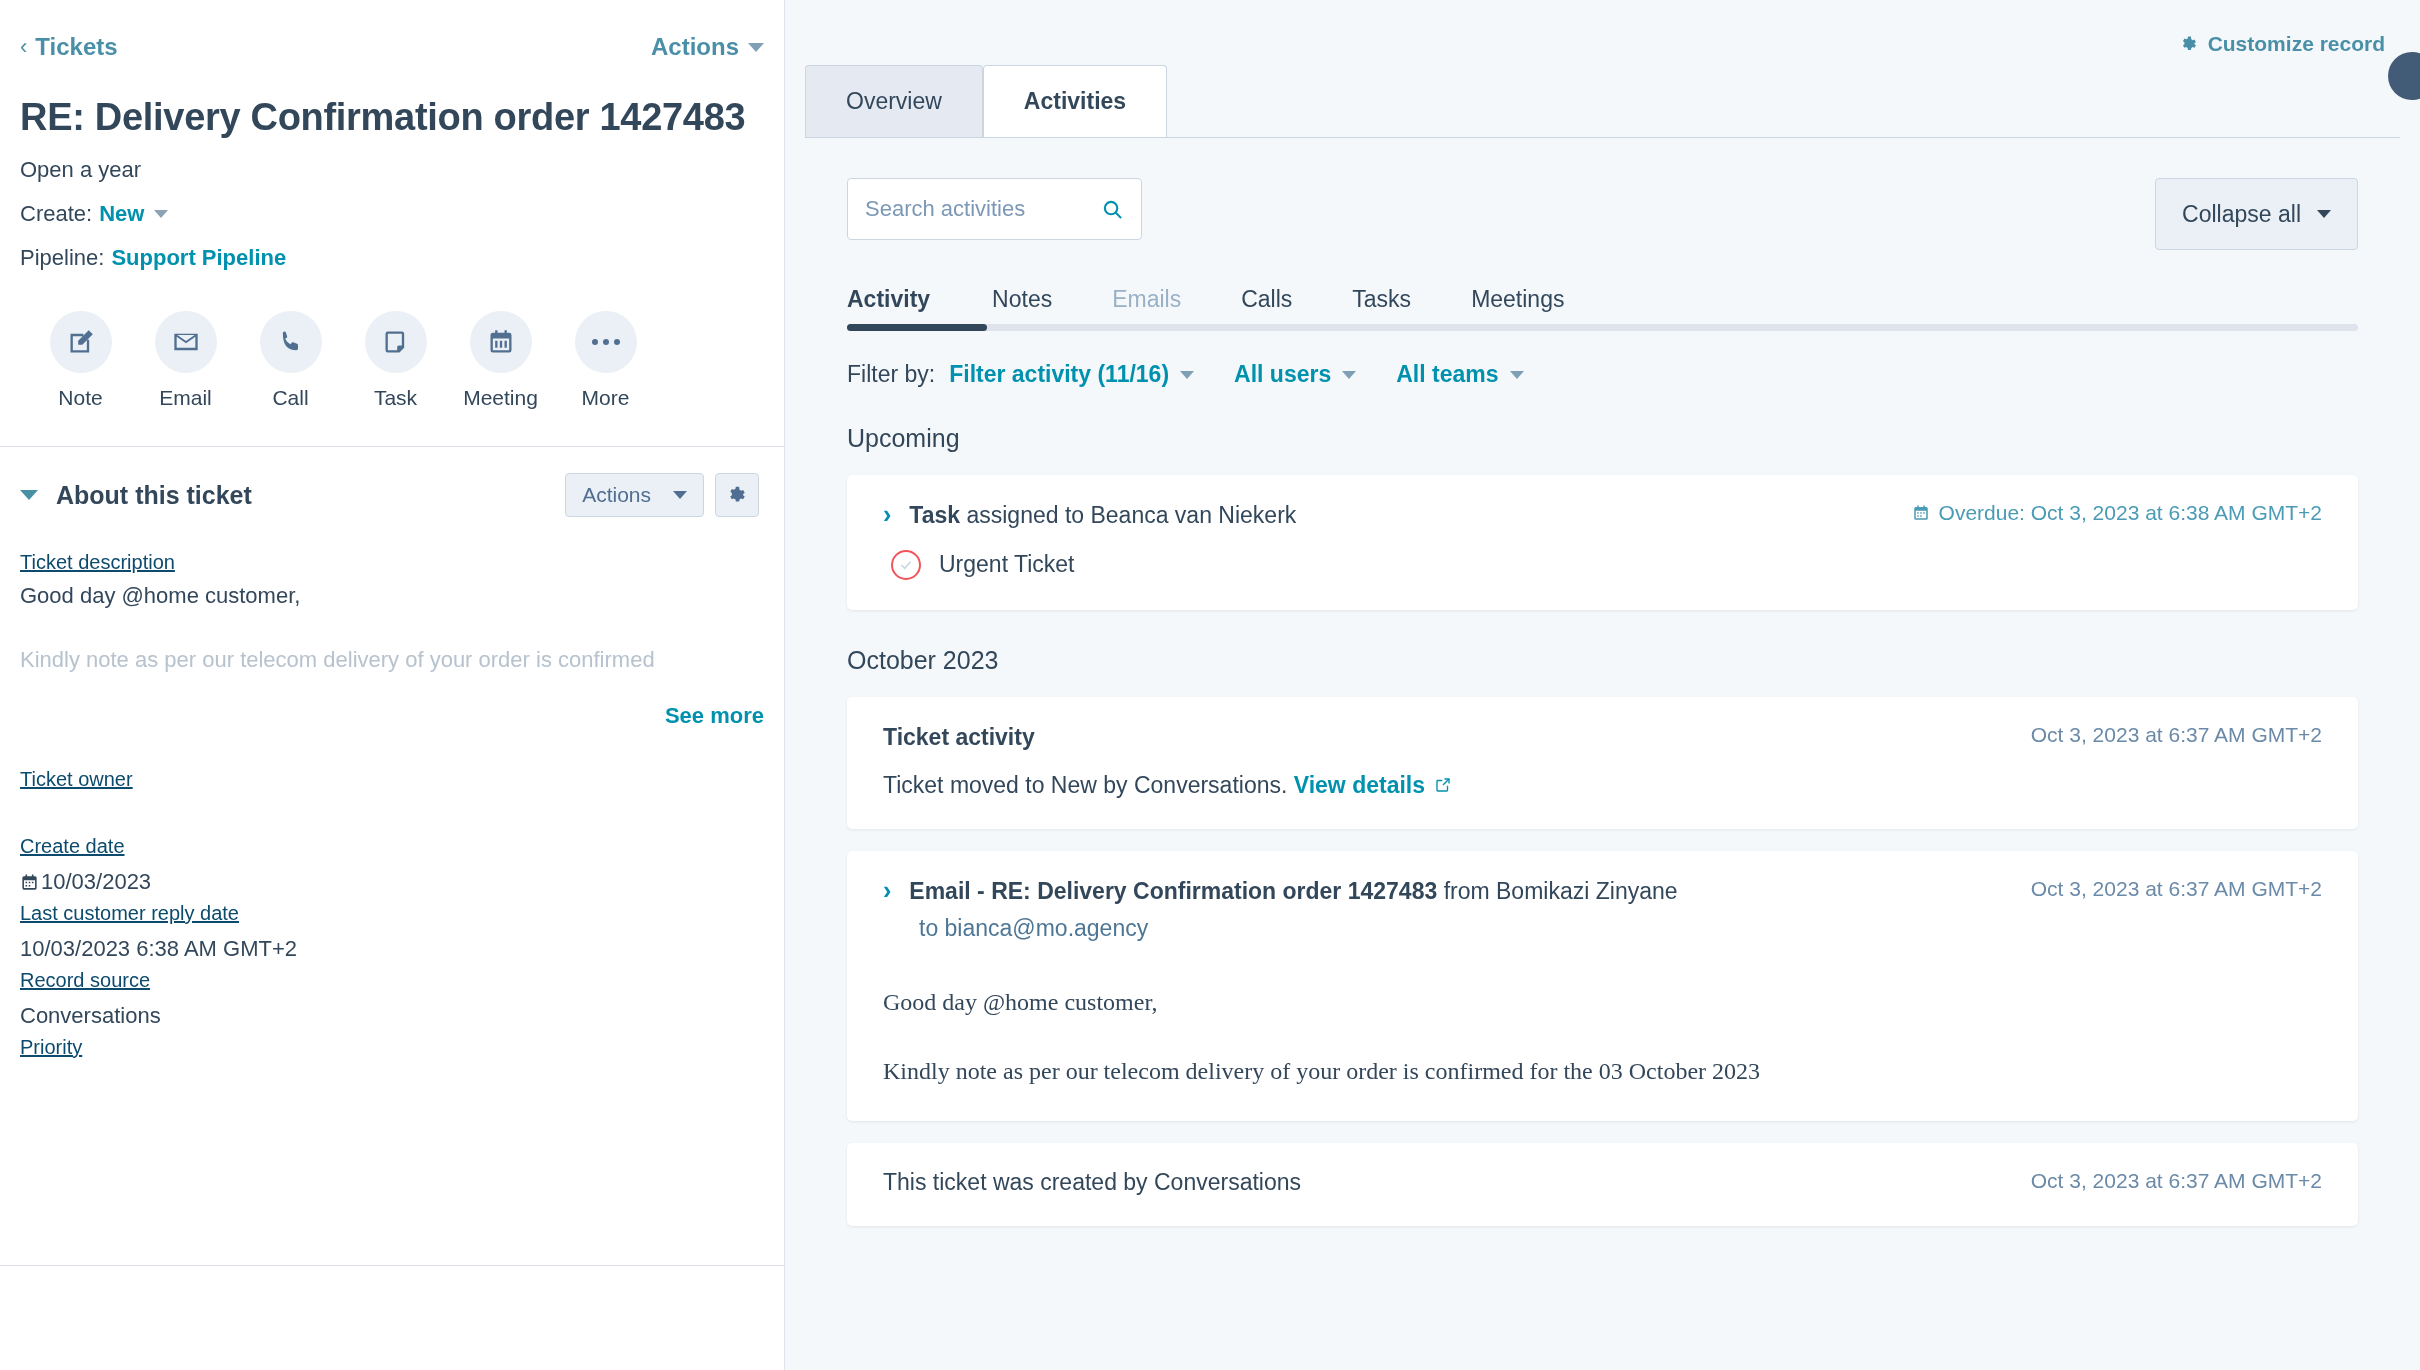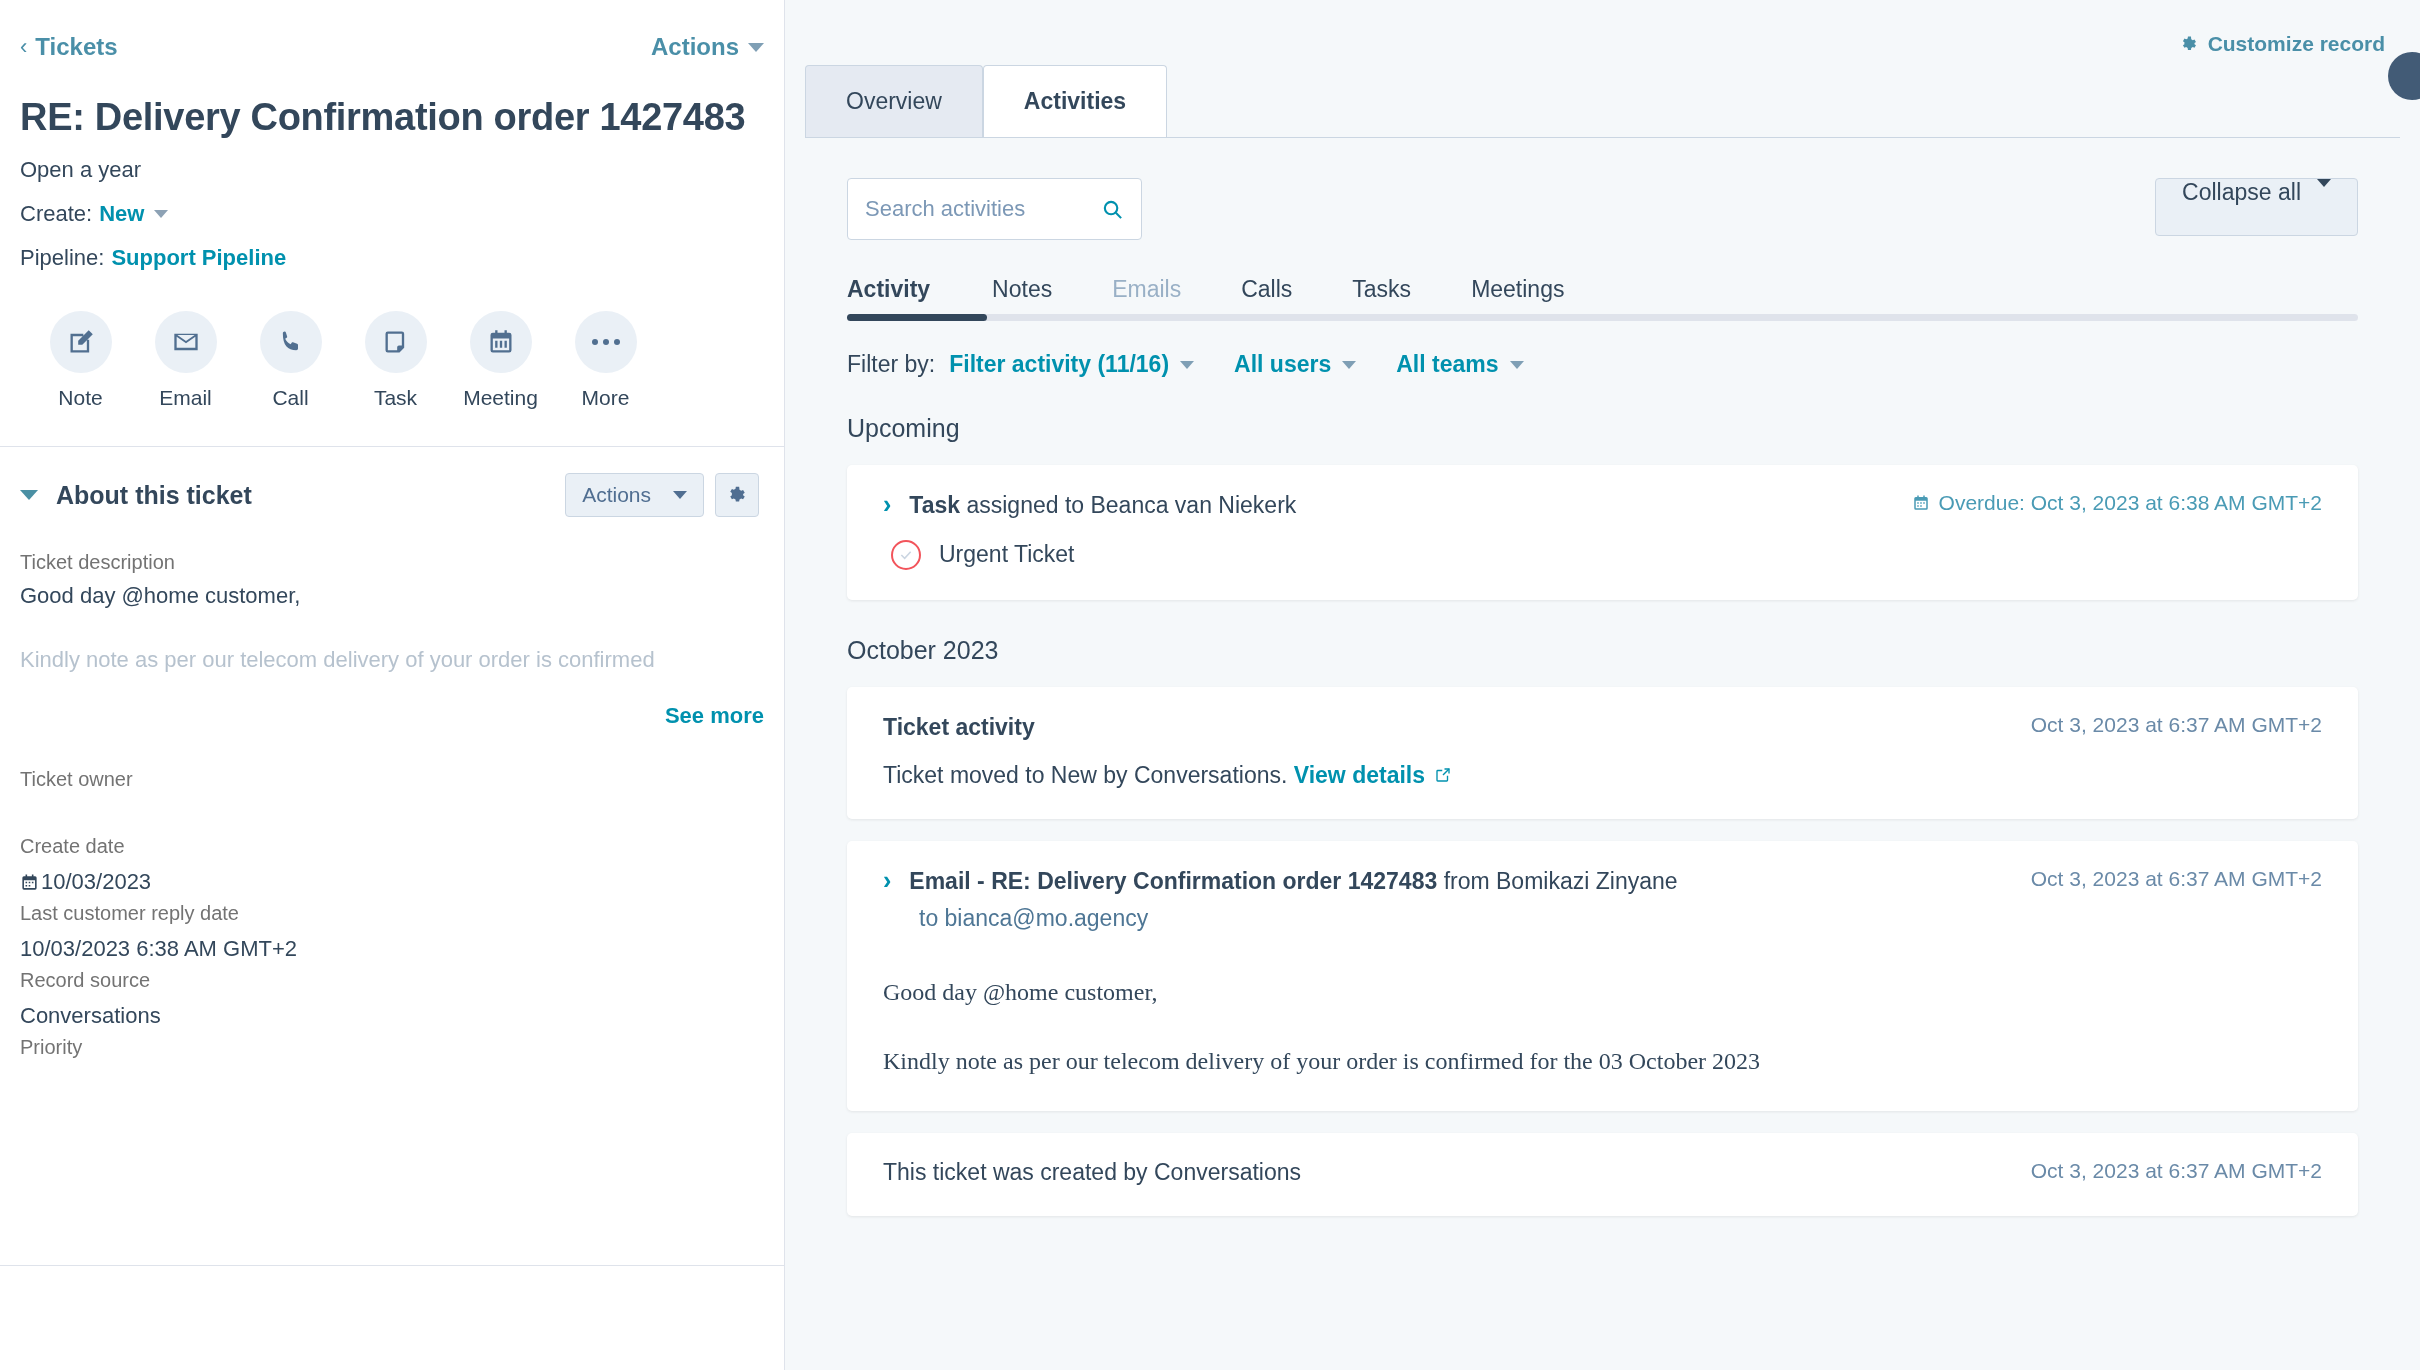--- a/index.html
+++ b/index.html
@@ -103,21 +103,21 @@
   .btn-sec .caret-dn { border-top-color: #506e91; border-left-width:7px; border-right-width:7px; border-top-width:8px;}
   .btn-icon {
     background: #eaf0f6; border: 1px solid #cbd6e2; border-radius: 4px;
     width: 44px; height: 44px; display: flex; align-items: center; justify-content: center;
     cursor: pointer;
   }
   .btn-icon svg { width: 20px; height: 20px; fill: #506e91; }
 
   .fields { padding: 34px 20px 0 20px; }
   .field { margin-bottom: 5px; }
-  .f-label { font-size: 20px; color: #737373; margin-bottom: 9px; }
+  .f-label { font-size: 20px; color: #0c4a6e; margin-bottom: 9px; text-decoration: underline; }
   .f-value { font-size: 22px; color: #33475b; min-height: 30px; display:flex; align-items:center; gap:2px;}
   .f-spacer { height: 34px; }
   .cal-ic svg { width: 19px; height: 19px; fill: #33475b; display:block; }
   .see-more { font-size: 22px; color: #0091ae; font-weight: 700; cursor: pointer; margin-top: 30px; text-align: right;}
   .desc-body { font-size: 22px; color:#33475b; }
   .desc-faded { font-size: 22px; color:#b6c2ce; margin-top: 38px; }
   .sb-divider-low { position:absolute; left:0; right:0; top:1265px; height:1px; background:#dfe3eb; }
 
   
   .main { flex: 1; position: relative; background: #f5f8fa; }
@@ -167,22 +167,22 @@
   }
   .search-box input {
     border: none; outline: none; font-size: 22px;
     font-family: "Liberation Sans", sans-serif;
     color: #33475b; background: transparent; width: 225px;
   }
   .search-box input::placeholder { color: #7c98b6; }
   .search-box svg { width: 23px; height: 23px; fill: none; stroke: #0091ae; stroke-width: 2.2; }
   .collapse-btn {
     background: #eaf0f6; border: 1px solid #cbd6e2; border-radius: 4px;
-    height: 58px; padding: 0 26px;
-    display: flex; align-items: flex-start; gap: 16px;
+    height: 72px; padding: 0 26px;
+    display: flex; align-items: center; gap: 16px;
     font-size: 23px; color: #33475b; cursor: pointer;
   }
   .collapse-btn .caret-dn { border-top-color: #33475b; border-left-width:7px;border-right-width:7px;border-top-width:8px;}
 
   .subtabs {
     display: flex; gap: 0; padding: 36px 42px 0 42px;
     position: relative;
   }
   .subtab {
     font-size: 23px; color: #33475b; padding: 0 30px 18px 30px;

